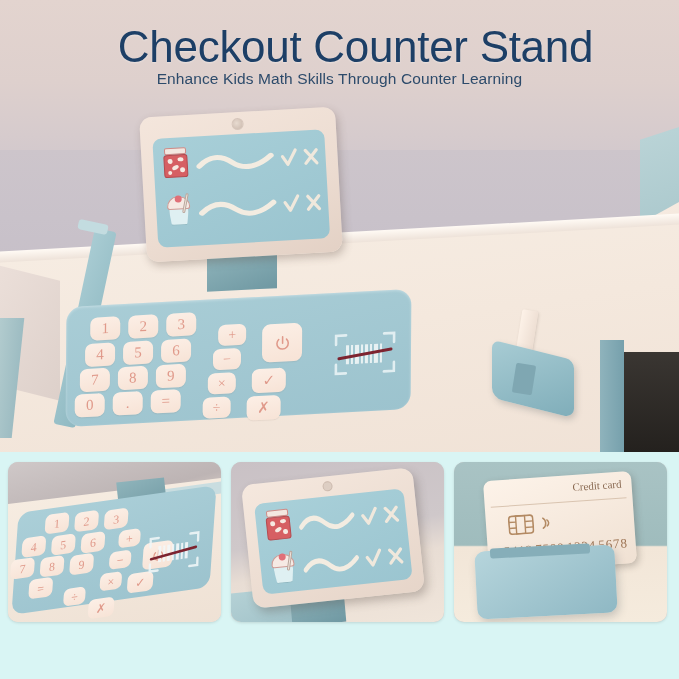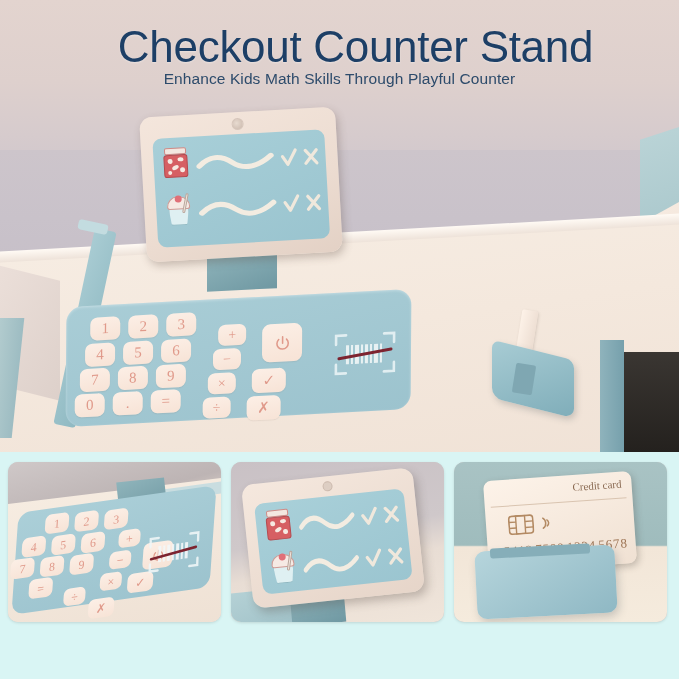--- a/index.html
+++ b/index.html
@@ -391,21 +391,21 @@
       </div>
     </div>
 
     <div class="slot-wrap">
       <div class="slot-card"></div>
       <div class="slot-body"></div>
       <div class="slot-mouth"></div>
     </div>
 
     <div class="hero-title">Checkout Counter Stand</div>
-    <div class="hero-sub">Enhance Kids Math Skills Through Playful Counter</div>
+    <div class="hero-sub">Enhance Kids Math Skills Through Counter Learning</div>
   </div>
 
   <div class="strip">
     <div class="cards">
 
       <div class="card">
         <div class="t1-bg"></div>
         <div class="t1-counter"></div>
         <div class="t1-rail"></div>
         <div class="t1-neck"></div>

